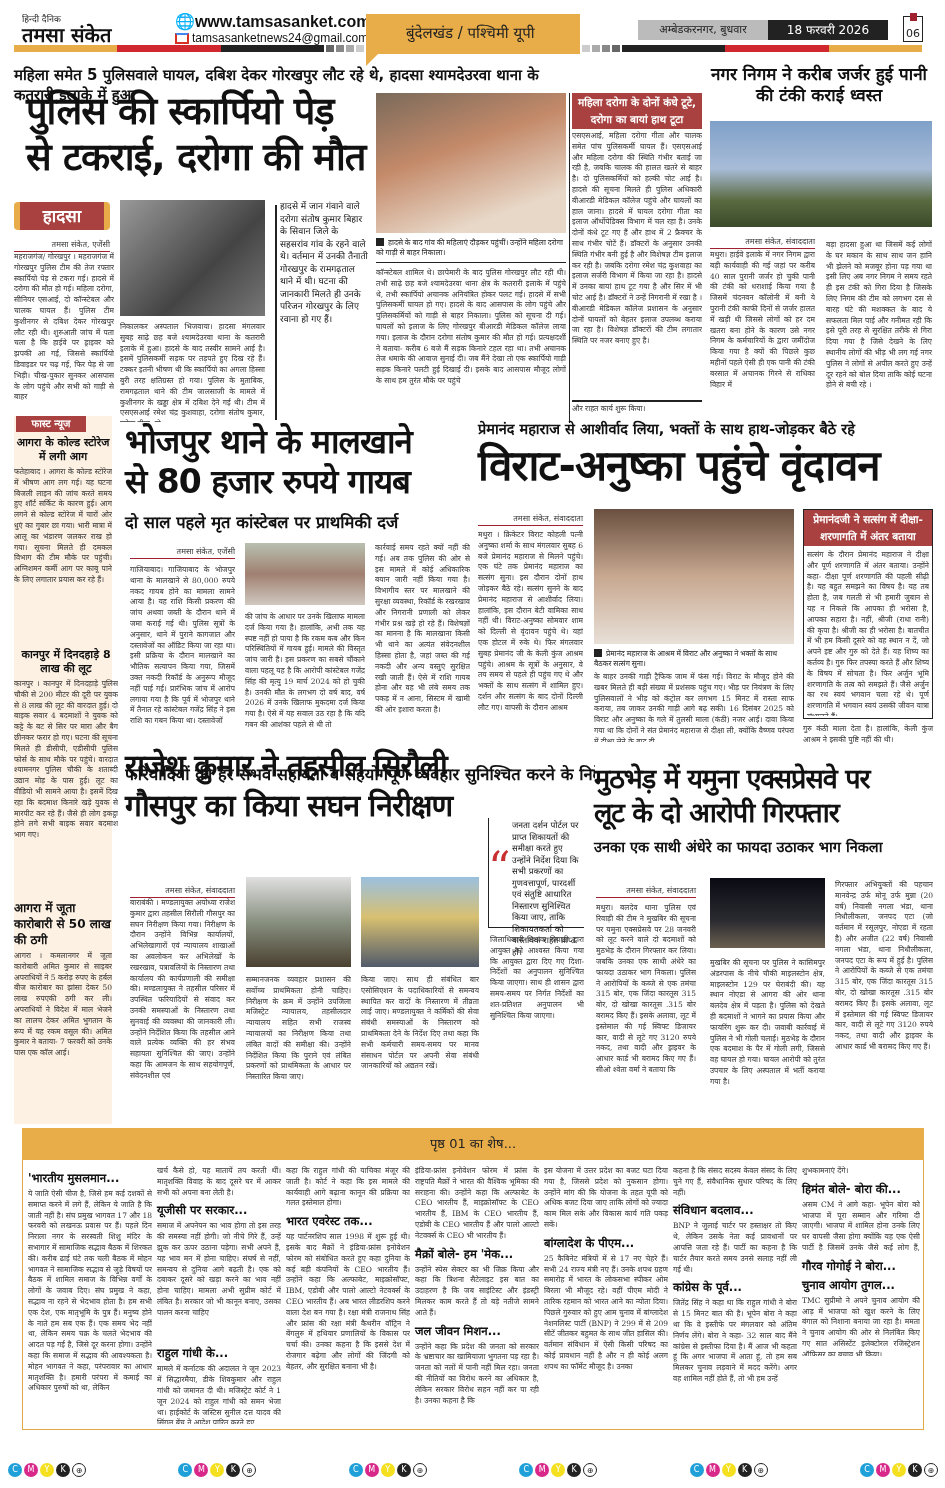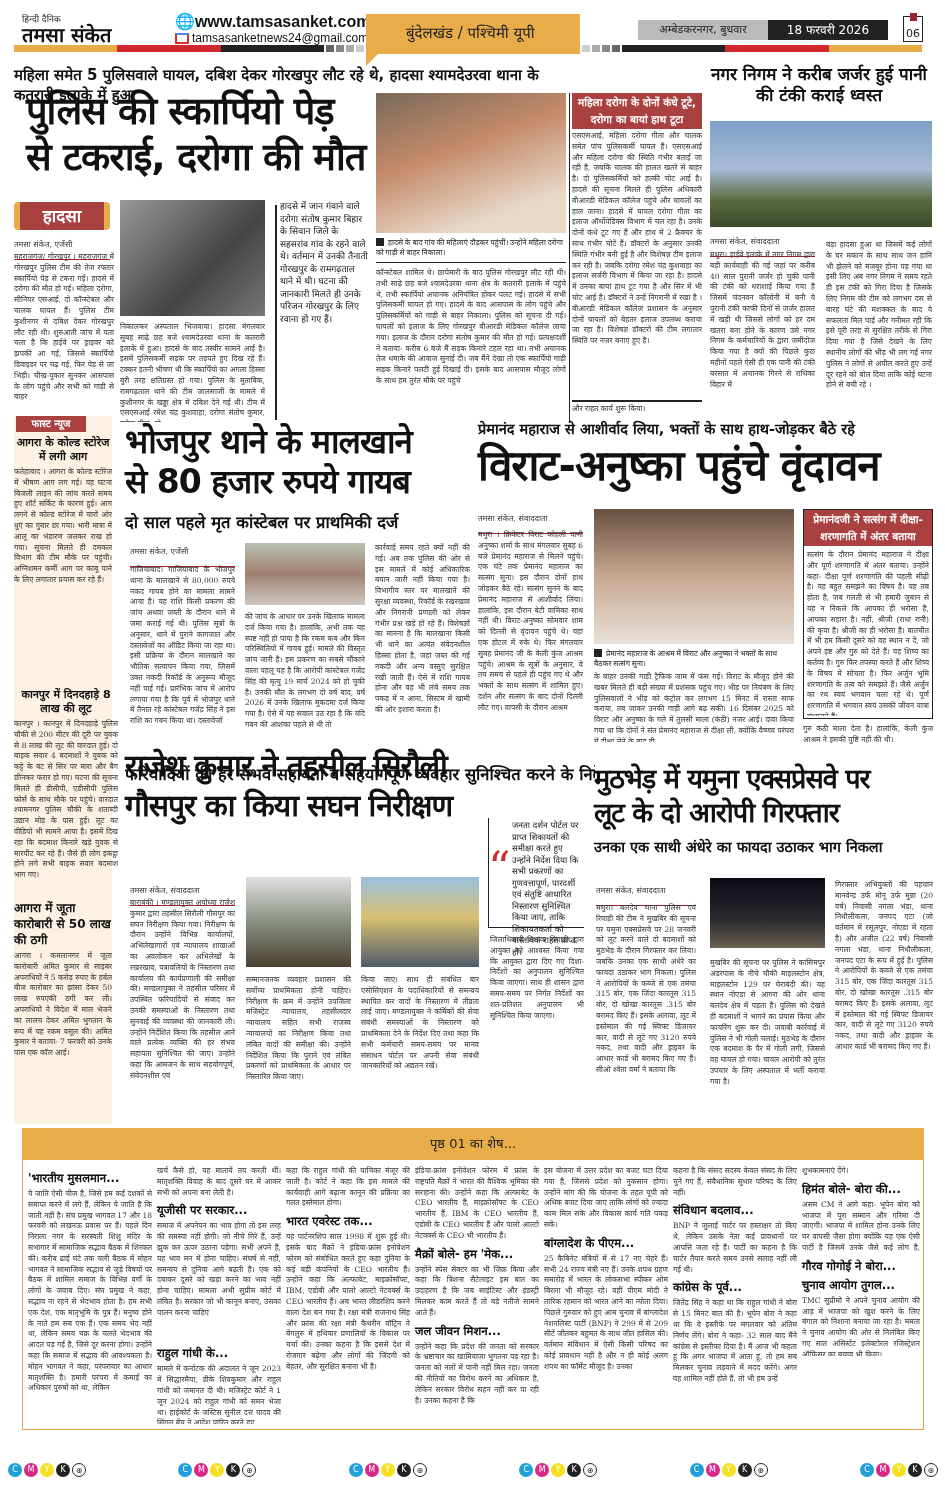--- a/index.html
+++ b/index.html
@@ -15,21 +15,21 @@
 .stripe{height:7px}
 .region-tab{left:366px;top:14px;width:214px;height:40px;background:#e8ad48;font-family:"DejaVu Sans",sans-serif;font-size:15px;color:#222;padding:8px 0 0 40px}
 .region-tab:after{content:"";position:absolute;left:0;bottom:-12px;border-left:12px solid #e8ad48;border-bottom:12px solid transparent}
 .city{left:638px;top:20px;width:130px;height:20px;background:#bbb;font-family:"DejaVu Sans",sans-serif;font-size:11px;color:#222;text-align:center;line-height:20px}
 .date{left:768px;top:20px;width:120px;height:20px;background:#222;color:#fff;font-family:"DejaVu Sans",sans-serif;font-size:12px;text-align:center;line-height:20px}
 .pageno{left:903px;top:16px;width:20px;height:26px;border:1px solid #222;font-family:"DejaVu Sans",sans-serif;font-size:11px;text-align:center;padding-top:10px}
 .pageno:before{content:"";position:absolute;left:6px;top:-4px;width:7px;height:8px;background:#a02030}
 .kicker{font-family:"DejaVu Sans",sans-serif;font-weight:bold;color:#111}
 .head-xl{font-family:"DejaVu Sans",sans-serif;font-weight:bold;color:#111;letter-spacing:-1px}
 .txt{font-size:7.5px;line-height:10.8px;color:#333;text-align:justify}
-.byline{font-size:8px;color:#333;border-bottom:1.5px solid #a02030;padding-bottom:10px;text-align:left}
+.byline{font-size:8px;color:#333;border-bottom:1.5px solid #a02030;padding-bottom:2px;text-align:right}
 .photo{background:#6a6a6a;overflow:hidden}
 .caption{font-family:Liberation Serif, serif;font-size:7.5px;line-height:10px;color:#222}
 .caption:before{content:"";display:inline-block;width:8px;height:8px;background:#222;margin-right:4px;vertical-align:-1px}
 .redbox{background:#a8413f;color:#fff;font-family:"DejaVu Sans",sans-serif;font-weight:bold;text-align:center}
 .side-box{background:#fdf1e3}
 .quote-col{font-family:"DejaVu Sans",sans-serif;font-size:9px;line-height:13px;color:#111;font-weight:bold}
 .rule{background:#222}
 .cmyk{display:flex;gap:2px;align-items:center}
 .cmyk span{display:inline-block;width:14px;height:14px;border-radius:50%;font-family:"DejaVu Sans",sans-serif;font-size:8px;color:#fff;text-align:center;line-height:14px}
 .cont-box{left:22px;top:1128px;width:902px;height:302px;border:1.5px solid #e0a84a}
@@ -98,21 +98,21 @@
 <div class="abs byline" style="left:710px;top:235px;width:105px">तमसा संकेत, संवाददाता</div>
 <div class="abs txt" style="left:710px;top:250px;width:105px;height:170px;overflow:hidden">मथुरा। हाईवे इलाके में नगर निगम द्वारा बड़ी कार्यवाही की गई जहां पर करीब 40 साल पुरानी जर्जर हो चुकी पानी की टंकी को धराशाई किया गया है जिसमें चंदनवन कॉलोनी में बनी ये पुरानी टंकी काफी दिनों से जर्जर हालत में खड़ी थी जिससे लोगों को हर दम खतरा बना होने के कारण उसे नगर निगम के कर्मचारियों के द्वारा जमींदोज किया गया है क्यों की पिछले कुछ महीनों पहले ऐसी ही एक पानी की टंकी बरसात में अचानक गिरने से राधिका विहार में</div>
 <div class="abs txt" style="left:826px;top:240px;width:106px;height:180px;overflow:hidden">बड़ा हादसा हुआ था जिसमें कई लोगों के घर मकान के साथ साथ जन हानि भी झेलने को मजबूर होना पड़ गया था इसी लिए अब नगर निगम ने समय रहते ही इस टंकी को गिरा दिया है जिसके लिए निगम की टीम को लगभग दस से बारह घंटे की मशक्कत के बाद ये सफलता मिल पाई और गनीमत रही कि इसे पूरी तरह से सुरक्षित तरीके से गिरा दिया गया है जिसे देखने के लिए स्थानीय लोगों की भीड़ भी लग गई नगर पुलिस ने लोगों से अपील करते हुए उन्हें दूर रहने को बोल दिया ताकि कोई घटना होने से बची रहे ।</div>
 
 <div class="abs side-box" style="left:14px;top:416px;width:98px;height:708px"></div>
 <div class="abs redbox" style="left:16px;top:416px;width:70px;height:16px;font-size:10px;line-height:16px">फास्ट न्यूज</div>
 <div class="abs" style="left:14px;top:436px;width:98px">
   <div class="kicker" style="font-size:11px;line-height:14px;text-align:center">आगरा के कोल्ड स्टोरेज में लगी आग</div>
   <div class="txt" style="margin-top:3px;height:200px;overflow:hidden">फतेहाबाद । आगरा के कोल्ड स्टोरेज में भीषण आग लग गई। यह घटना बिजली लाइन की जांच करते समय हुए शॉर्ट सर्किट के कारण हुई। आग लगने से कोल्ड स्टोरेज में चारों ओर धुएं का गुबार छा गया। भारी मात्रा में आलू का भंडारण जलकर राख हो गया। सूचना मिलते ही दमकल विभाग की टीम मौके पर पहुंची। अग्निशमन कर्मी आग पर काबू पाने के लिए लगातार प्रयास कर रहे हैं।</div>
 </div>
-<div class="abs" style="left:14px;top:688px;width:104px">
+<div class="abs" style="left:14px;top:648px;width:104px">
   <div class="kicker" style="font-size:11px;line-height:14px;text-align:center">कानपुर में दिनदहाड़े 8 लाख की लूट</div>
   <div class="txt" style="margin-top:3px;height:240px;overflow:hidden">कानपुर । कानपुर में दिनदहाड़े पुलिस चौकी से 200 मीटर की दूरी पर युवक से 8 लाख की लूट की वारदात हुई। दो बाइक सवार 4 बदमाशों ने युवक को कट्टे के बट से सिर पर मारा और बैग छीनकर फरार हो गए। घटना की सूचना मिलते ही डीसीपी, एडीसीपी पुलिस फोर्स के साथ मौके पर पहुंचे। वारदात श्यामनगर पुलिस चौकी के शताब्दी उद्यान मोड़ के पास हुई। लूट का वीडियो भी सामने आया है। इसमें दिख रहा कि बदमाश किनारे खड़े युवक से मारपीट कर रहे हैं। जैसे ही लोग इकट्ठा होने लगे सभी बाइक सवार बदमाश भाग गए।</div>
 </div>
 <div class="abs" style="left:14px;top:900px;width:98px">
   <div class="kicker" style="font-size:12px;line-height:16px;text-align:left">आगरा में जूता कारोबारी से 50 लाख की ठगी</div>
   <div class="txt" style="margin-top:3px;height:165px;overflow:hidden">आगरा । कमलानगर में जूता कारोबारी अमित कुमार से साइबर अपराधियों ने 5 करोड़ रुपए के हर्बल बीज कारोबार का झांसा देकर 50 लाख रुपएकी ठगी कर ली। अपराधियों ने विदेश में माल भेजने का लालच देकर अमित भुगतान के रूप में यह रकम वसूल की। अमित कुमार ने बताया- 7 फरवरी को उनके पास एक कॉल आई।</div>
 </div>
 
 <div class="abs head-xl" style="left:125px;top:422px;width:345px;font-size:33px;line-height:40px">
   <div>भोजपुर थाने के मालखाने</div>

